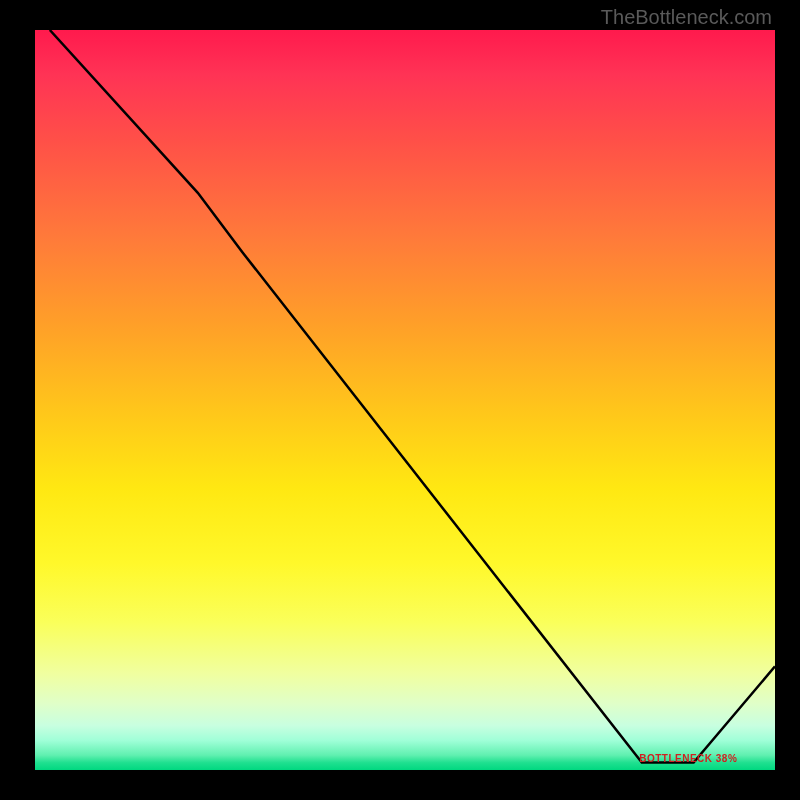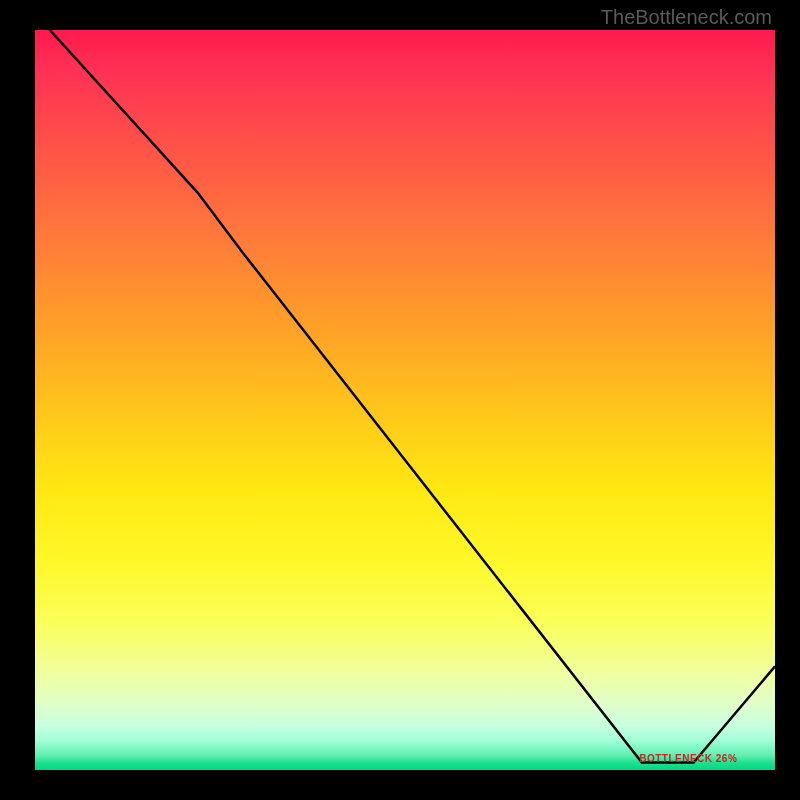--- a/index.html
+++ b/index.html
@@ -65,13 +65,13 @@
 <body>
 
 <div class="watermark">TheBottleneck.com</div>
 
 <div class="plot-area"></div>
 
 <svg class="line-svg" viewBox="0 0 740 740" preserveAspectRatio="none">
   <path id="curve-path" d="M14.8 0.0 L162.8 162.8 L207.2 222.0 L606.8 732.6 L658.6 732.6 L740.0 636.4" stroke="#000" stroke-width="2.5" fill="none"></path>
 </svg>
 
-<div class="bottom-label" id="bottom-label" style="left: 639.2px; top: 752.6px;">BOTTLENECK 26%</div>
+<div class="bottom-label" id="bottom-label" style="left: 639.2px; top: 752.6px;">BOTTLENECK 38%</div>
 
 </body></html>

